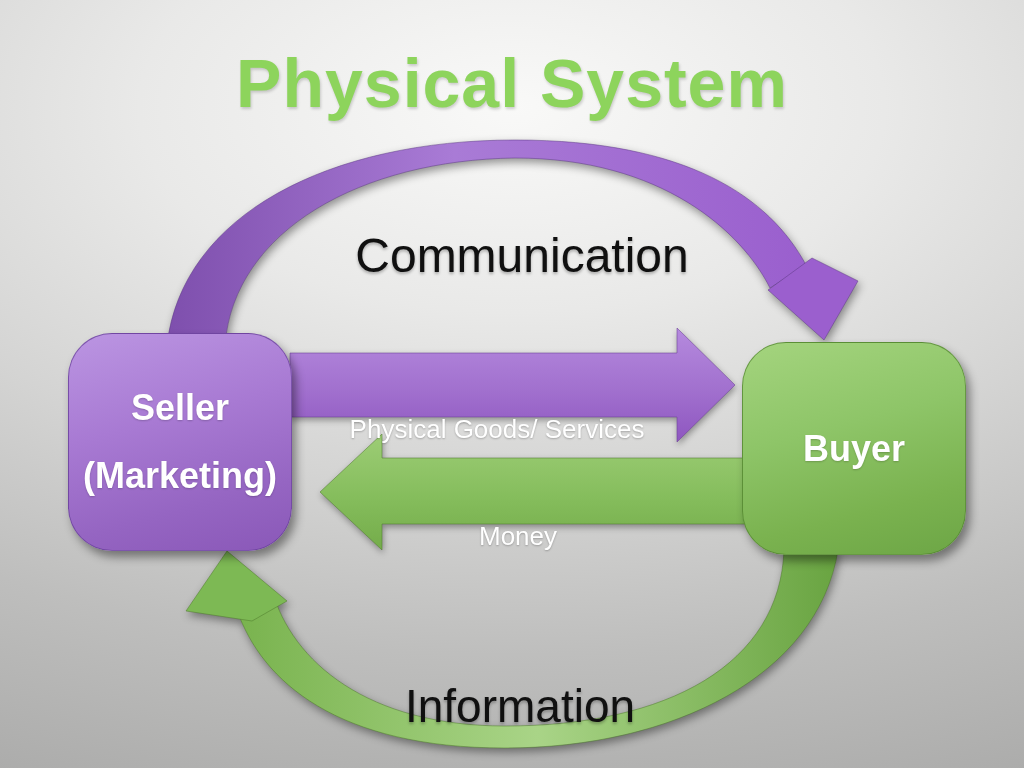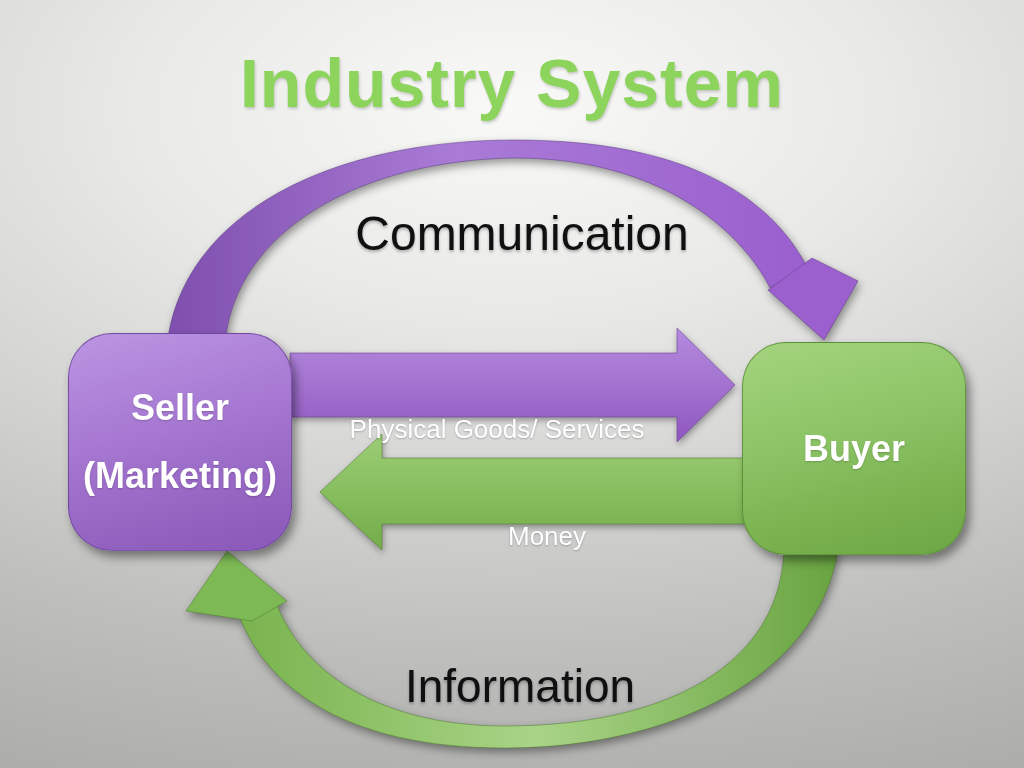--- a/index.html
+++ b/index.html
@@ -91,29 +91,29 @@
 
   <g class="shadowed-soft">
     <path d="M 290,353 L 677,353 L 677,328 L 735,385 L 677,442 L 677,417 L 290,417 Z" fill="url(#gradArrowPurple)" stroke="#6b3f96" stroke-opacity="0.55" stroke-width="1"></path>
   </g>
 
   <g class="shadowed-soft">
     <path d="M 750,458 L 382,458 L 382,434 L 320,492 L 382,550 L 382,524 L 750,524 Z" fill="url(#gradArrowGreen)" stroke="#527e31" stroke-opacity="0.55" stroke-width="1"></path>
   </g>
 </svg>
 
-<div id="title" class="abs">Industry System</div>
+<div id="title" class="abs">Physical System</div>
 
-<div class="abs flow-label-dark" style="left:522px;top:233px;">Communication</div>
+<div class="abs flow-label-dark" style="left:522px;top:255px;">Communication</div>
 
-<div class="abs flow-label-dark" id="label-information" style="left:520px;top:686px;text-align:right;">Information</div>
+<div class="abs flow-label-dark" id="label-information" style="left:520px;top:706px;text-align:right;">Information</div>
 
 <div class="abs flow-label-light" style="left:497px;top:385px;">Physical Goods/ Services</div>
 
-<div class="abs flow-label-light" style="left:547px;top:492px;">Money</div>
+<div class="abs flow-label-light" style="left:518px;top:492px;">Money</div>
 
 <div id="node-seller" class="abs node">
   <div>Seller</div>
   <div>(Marketing)</div>
 </div>
 
 <div id="node-buyer" class="abs node">
   <div>Buyer</div>
 </div>
 

